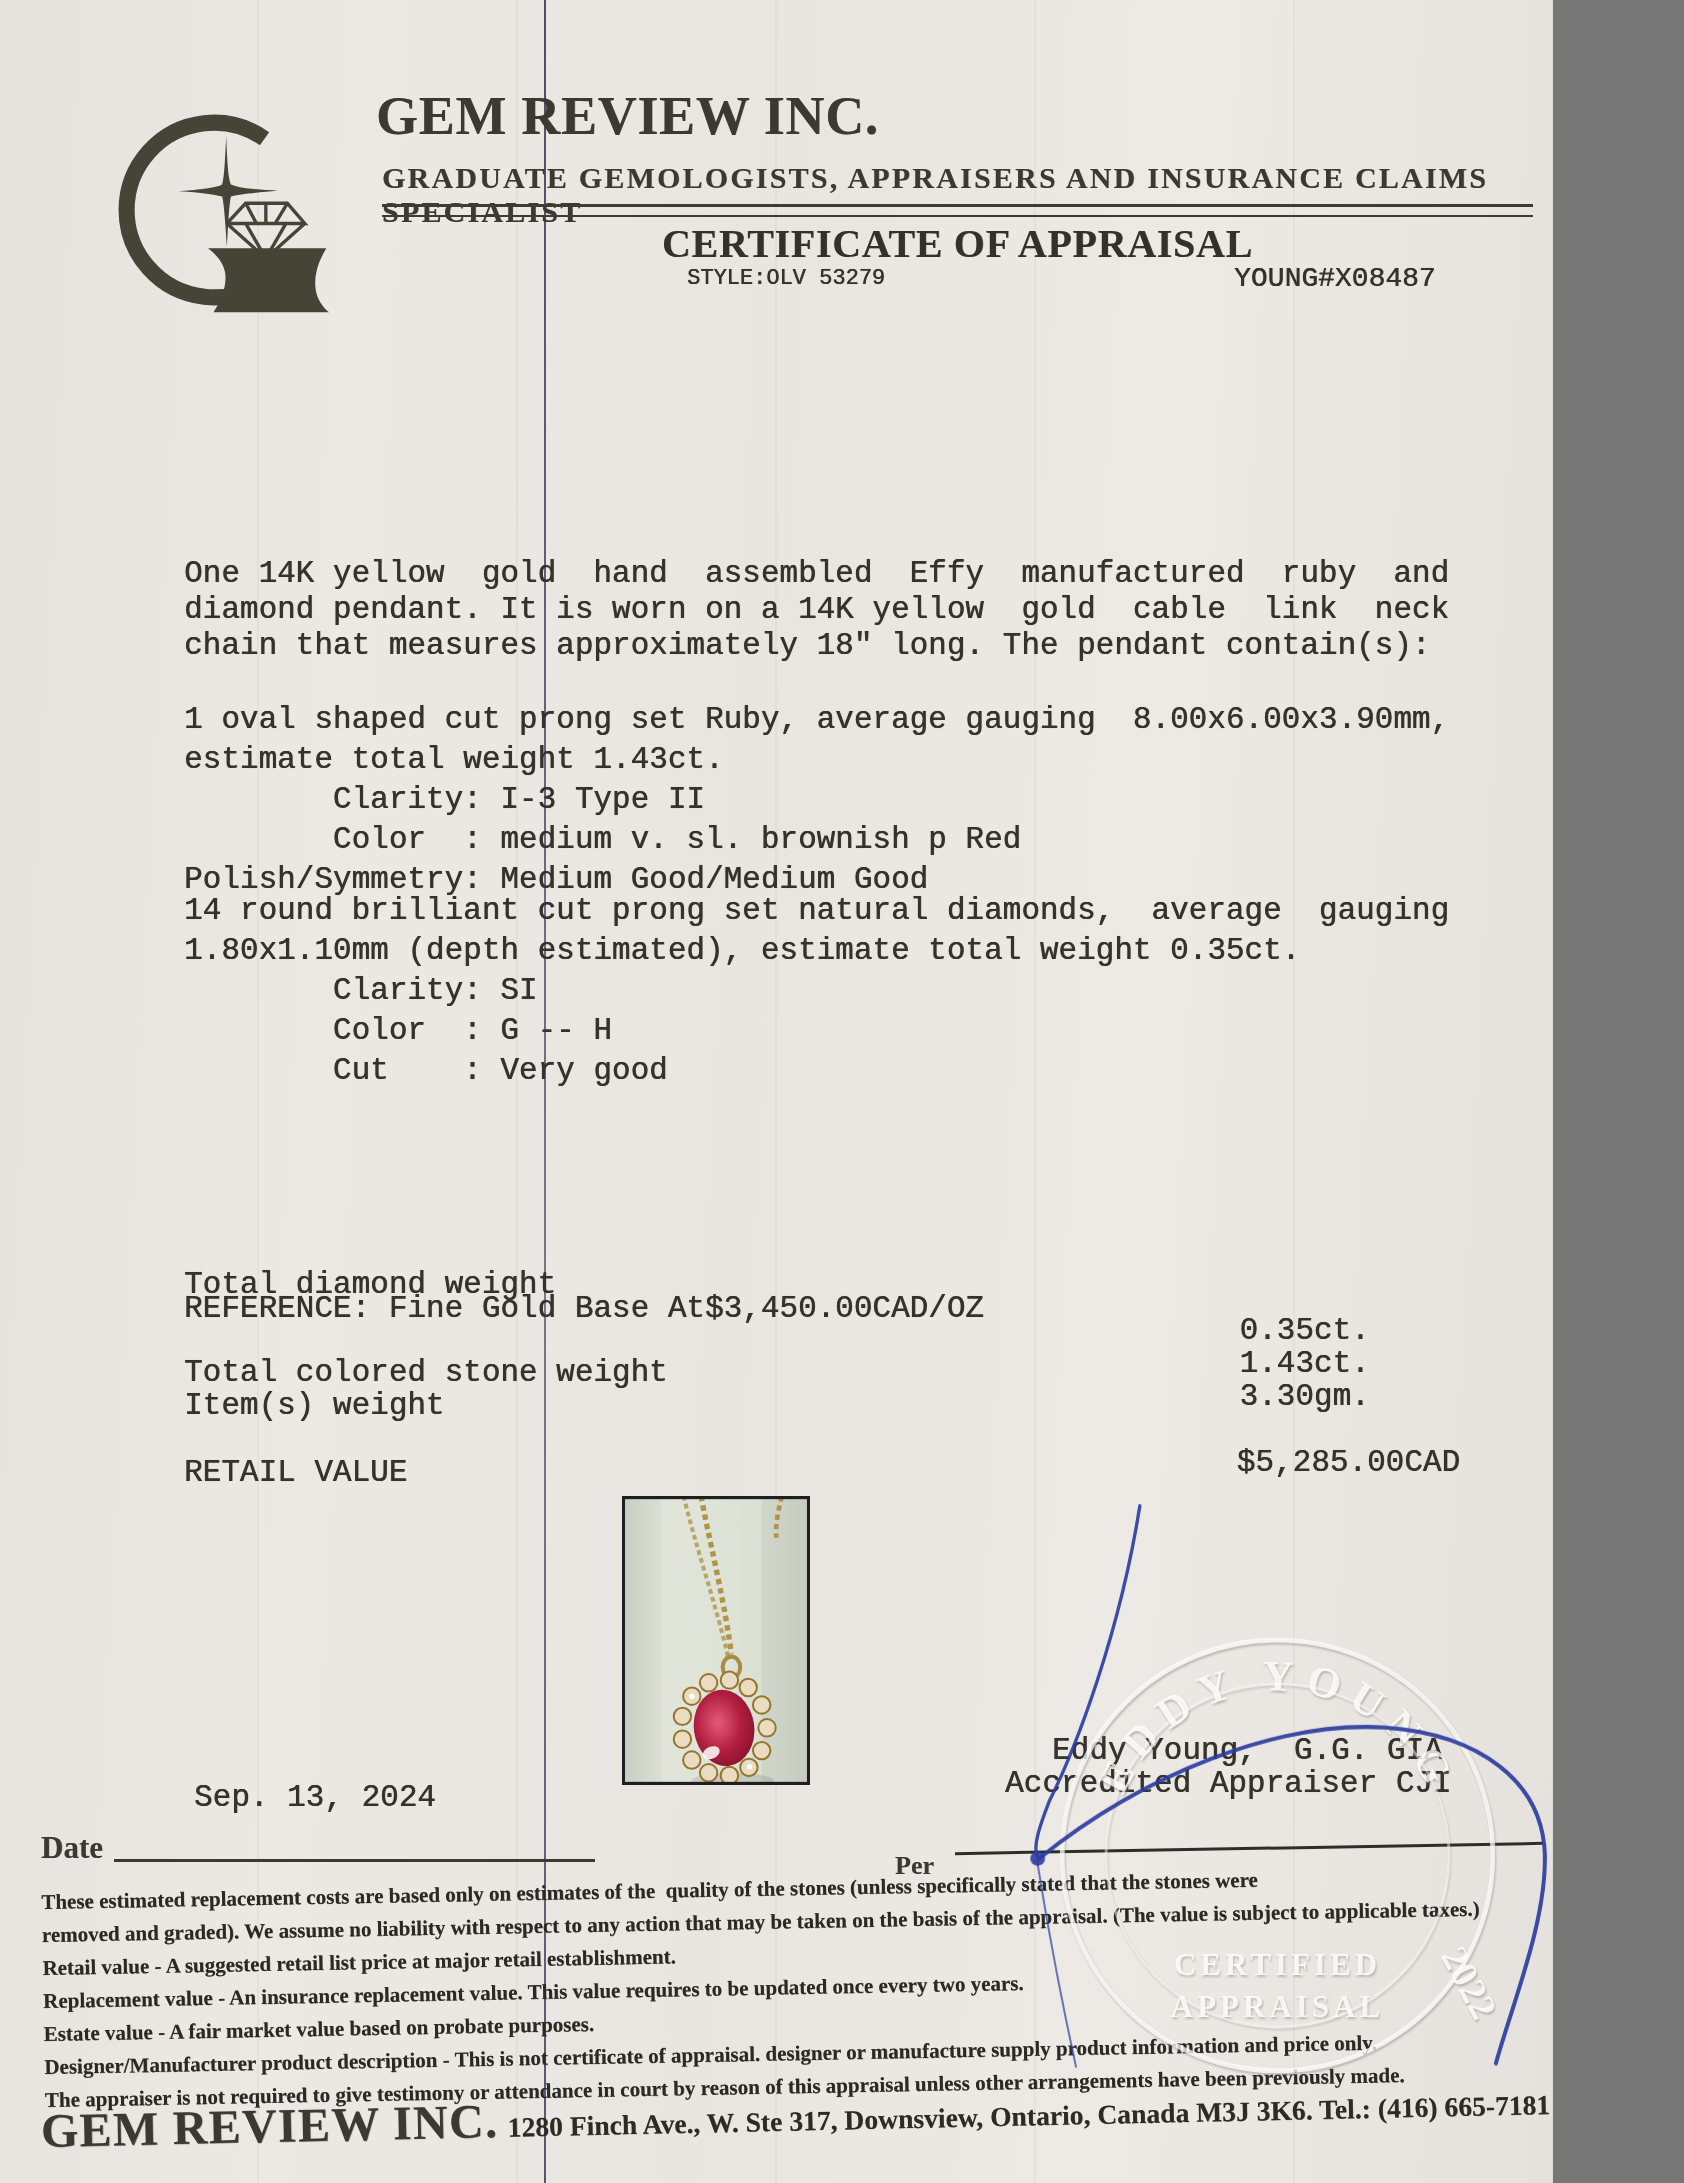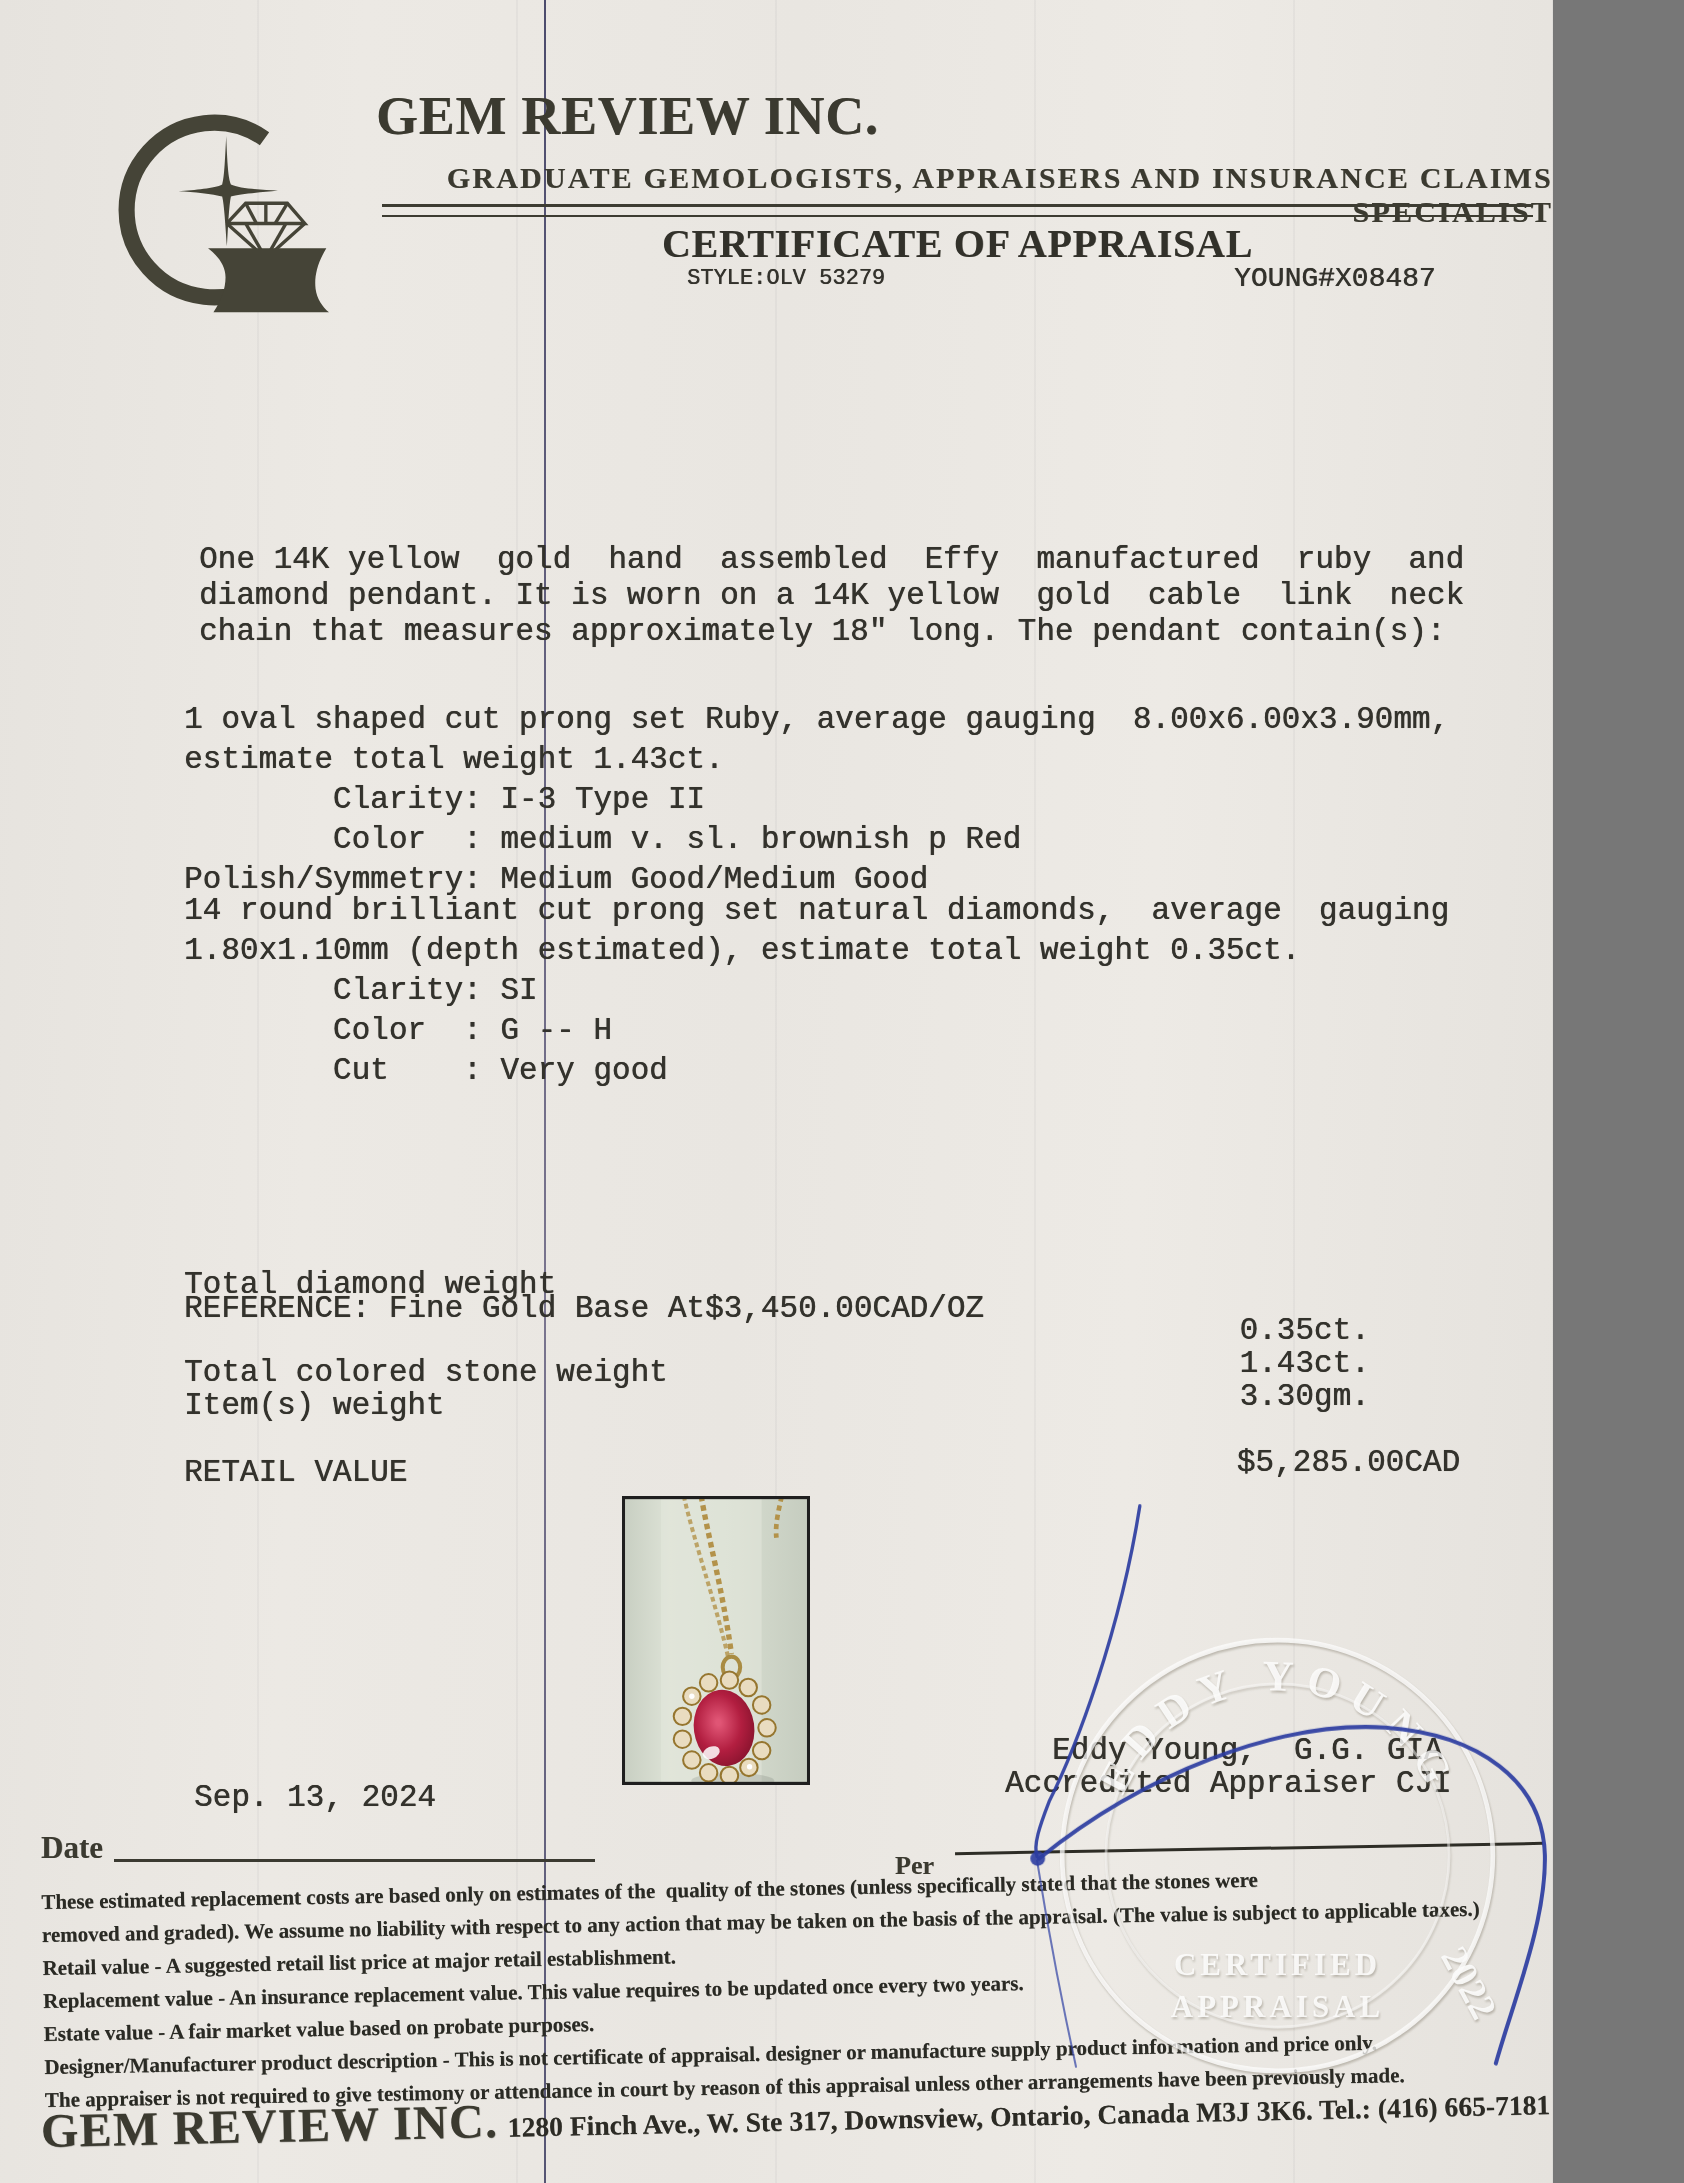--- a/index.html
+++ b/index.html
@@ -11,27 +11,27 @@
     font-family:"Liberation Serif", serif;
     color:#32312b;
   }
   .abs{position:absolute;}
   .crease{left:544px;top:0;width:2px;height:2183px;
     background:linear-gradient(180deg,rgba(48,48,88,.85),rgba(62,56,98,.65) 60%,rgba(48,48,88,.8));}
   .mono{font-family:"Liberation Mono", monospace;font-size:31px;line-height:40px;white-space:pre;
     color:#33322c;text-shadow:0.5px 0 0.3px rgba(45,44,38,.85),0 0 0.8px rgba(45,44,38,.35);}
   .serifb{font-weight:bold;color:#3b3a30;text-shadow:0.4px 0.4px 0.5px rgba(50,49,40,.45);}
   .company-title{left:376px;top:85px;font-size:54px;letter-spacing:0.7px;}
-  .tagline{left:382px;top:161px;font-size:30px;letter-spacing:2.2px;text-align:right;}
+  .tagline{left:382px;top:161px;font-size:30px;letter-spacing:2.2px;}
   .double-rule{left:382px;top:204px;width:1151px;height:8px;
     border-top:3.4px solid #3d3c32;border-bottom:2.7px solid #3d3c32;}
   .cert-title{left:662px;top:220px;font-size:40px;letter-spacing:0.7px;color:#32312a;}
   .style-no{left:687px;top:263px;font-size:22px;line-height:31px;}
   .cert-no{left:1234px;top:263px;font-size:28px;line-height:31px;}
-  .para-desc{left:184px;top:542px;line-height:36px;margin-left:15px;}
+  .para-desc{left:184px;top:556px;line-height:36px;}
   .para-ruby{left:184px;top:700px;}
   .para-diam{left:184px;top:891px;}
   .ref-header{left:184px;top:1289px;}
   .row-label-0{left:184px;top:1265px;}
   .row-label-1{left:184px;top:1353px;}
   .row-label-2{left:184px;top:1386px;}
   .row-val{width:269px;text-align:center;left:1170px;}
   .row-val-0{top:1311px;}
   .row-val-1{top:1344px;}
   .row-val-2{top:1377px;}

